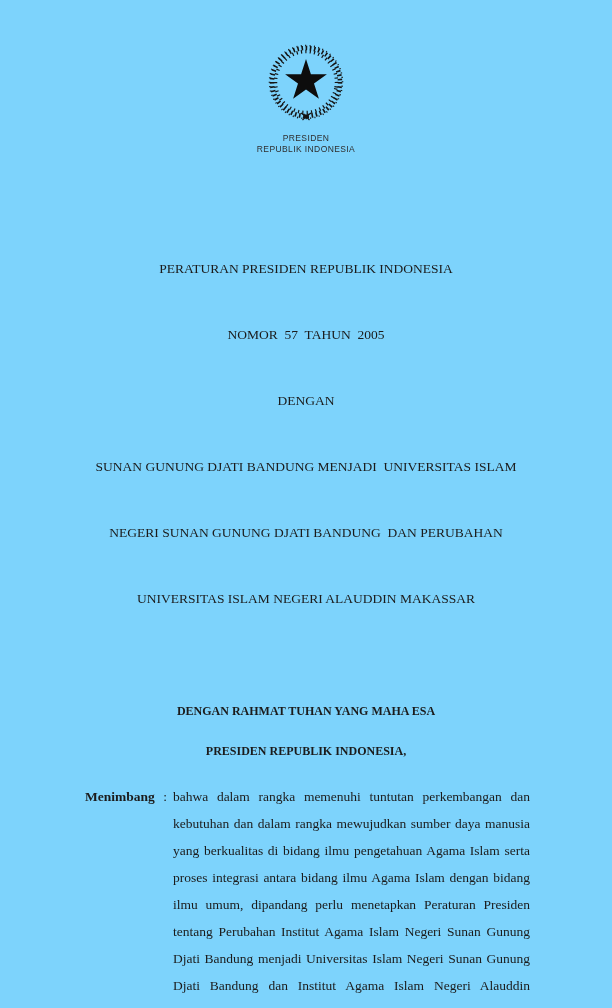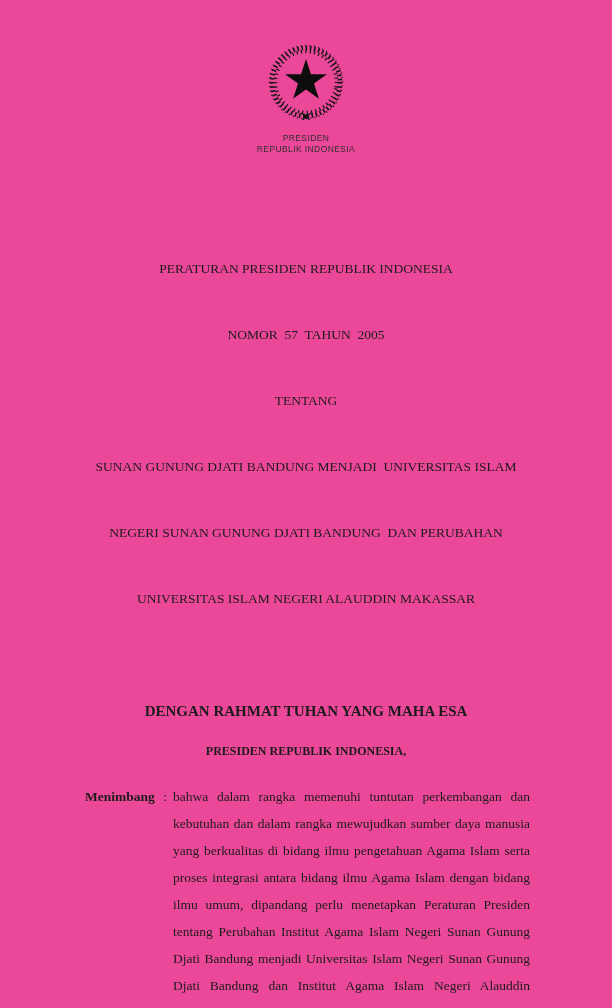--- a/index.html
+++ b/index.html
@@ -1,21 +1,21 @@
 <!DOCTYPE html>
 <html><head>
 <meta charset="utf-8">
 <style>
   html, body { margin: 0; padding: 0; background: #888; }
   .page {
     position: relative;
     width: 612px;
     height: 1008px;
     margin: 0 auto;
-    background: #ec4899;
+    background: #7dd3fc;
     color: #1b1b1b;
     font-family: "Liberation Serif", serif;
     overflow: hidden;
     box-sizing: border-box;
   }
   
   .letterhead {
     padding-top: 42px;
     text-align: center;
   }
@@ -36,21 +36,21 @@
     font-size: 13.5px;
     line-height: 22px;
     white-space: pre-wrap;
   }
   .title-line { white-space: pre-wrap; }
   
   .grace {
     margin-top: 46px;
     text-align: center;
     font-weight: bold;
-    font-size: 15px;
+    font-size: 12px;
     line-height: 22px;
   }
   .authority {
     margin-top: 18px;
     text-align: center;
     font-weight: bold;
     font-size: 12px;
     line-height: 22px;
   }
   
@@ -96,21 +96,21 @@
     </span>
     <div class="agency">
       <div>PRESIDEN</div>
       <div>REPUBLIK INDONESIA</div>
     </div>
   </header>
 
   <section class="title-block">
     <div class="title-line">PERATURAN PRESIDEN REPUBLIK INDONESIA</div>
     <div class="title-line">NOMOR  57  TAHUN  2005</div>
-    <div class="title-line">TENTANG</div>
+    <div class="title-line">DENGAN</div>
     <div class="title-line">SUNAN GUNUNG DJATI BANDUNG MENJADI  UNIVERSITAS ISLAM</div>
     <div class="title-line">NEGERI SUNAN GUNUNG DJATI BANDUNG  DAN PERUBAHAN</div>
     <div class="title-line">UNIVERSITAS ISLAM NEGERI ALAUDDIN MAKASSAR</div>
   </section>
 
   <div class="grace">DENGAN RAHMAT TUHAN YANG MAHA ESA</div>
   <div class="authority">PRESIDEN REPUBLIK INDONESIA,</div>
 
   <section class="clauses">
 

